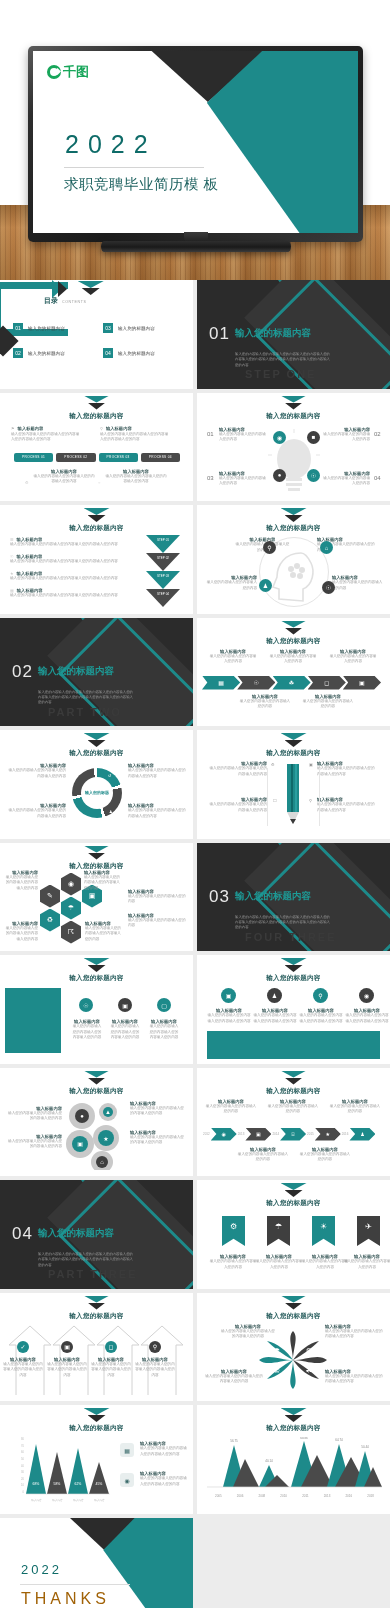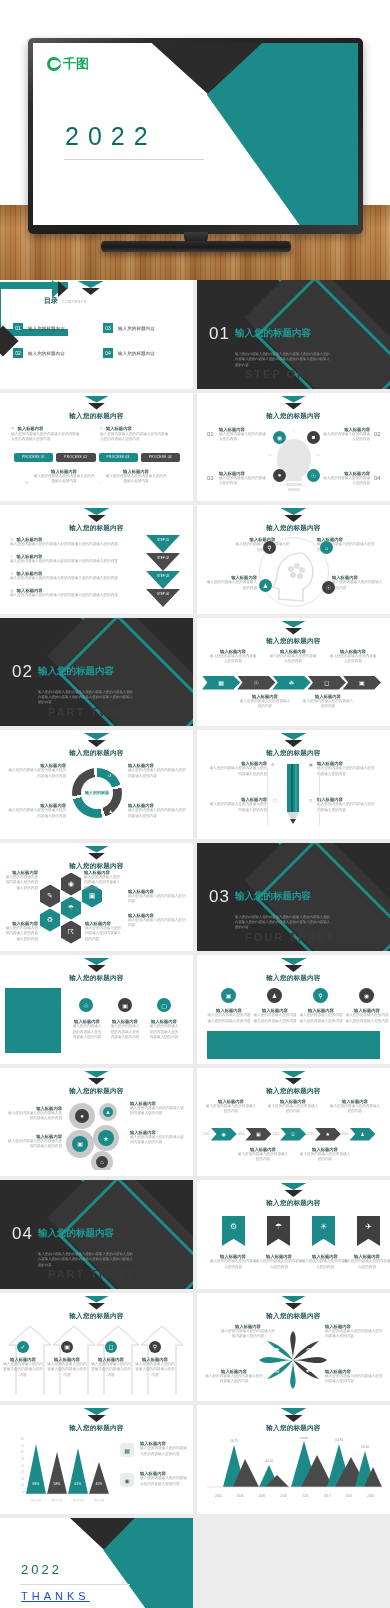--- a/index.html
+++ b/index.html
@@ -22,21 +22,21 @@
         #c08a4e 0px, #b8793c 14px, #cf9a5e 26px, #a86c33 38px, #c08a4e 52px),
       #b8793c;
   }
   .hero-floor::after {
     content: ""; position: absolute; inset: 0;
     background: linear-gradient(180deg, rgba(0,0,0,.18) 0%, rgba(255,255,255,.06) 30%, rgba(0,0,0,.12) 100%);
   }
 
   .tv { position: absolute; left: 28px; top: 38px; width: 335px; height: 196px; }
   .tv-bezel {
-    position: absolute; left: 0; top: 0; width: 335px; height: 196px;
+    position: absolute; left: 0; top: 8px; width: 335px; height: 196px;
     background: linear-gradient(150deg, #5a5a5a 0%, #2d2d2d 18%, #1c1c1c 60%, #3a3a3a 100%);
     border-radius: 5px;
     box-shadow: 0 4px 10px rgba(0,0,0,.35);
     padding: 5px 5px 9px 5px;
   }
   .tv-screen { position: relative; width: 100%; height: 100%; background: #fff; overflow: hidden; }
   .tv-stand-neck {
     position: absolute; left: 50%; top: 194px; width: 24px; height: 13px;
     margin-left: -12px; border-radius: 0 0 8px 8px;
     background: linear-gradient(180deg,#3a3a3a,#1e1e1e);
@@ -139,21 +139,21 @@
 
   .bigteal { background:#1d8a8a; }
 
   
   .thx-black { position:absolute; left:0; top:0; width:100%; height:100%; background:#2b2b2b;
     clip-path: polygon(36% 0%, 72% 0%, 54% 30%); }
   .thx-teal { position:absolute; left:0; top:0; width:100%; height:100%; background:#1d8a8a;
     clip-path: polygon(70% 0%, 100% 0%, 100% 100%, 82% 100%, 53.5% 30%); }
   .thx-2022 { position:absolute; left:21px; top:44px; font-size:13px; letter-spacing:3px; color:#0e6b68; }
   .thx-r1 { position:absolute; left:20px; top:66px; width:110px; height:1px; background:#dcdcdc; }
-  .thx-word { position:absolute; left:21px; top:72px; font-size:11px; letter-spacing:4px; color:#1d4ed8;text-decoration:underline; }
+  .thx-word { position:absolute; left:21px; top:72px; font-size:16px; letter-spacing:4px; color:#a16207; }
 
   .ctr { text-align:center; }
   .abs { position:absolute; }
 </style>
 </head>
 <body>
 
 <div class="hero">
   <div class="hero-floor"></div>
 
@@ -162,20 +162,21 @@
       <div class="tv-screen">
         <div class="title-slide">
           <div class="ts-black-tri"></div>
           <div class="ts-teal-wedge"></div>
           <div class="ts-logo">
             <span class="ts-logo-mark"></span>
             <span class="ts-logo-text">千图</span>
           </div>
           <div class="ts-year">2022</div>
           <div class="ts-rule"></div>
+          <div class="ts-sub">求职竞聘毕业简历模 板</div>
         </div>
       </div>
     </div>
     <div class="tv-stand-neck"></div>
     <div class="tv-stand-base"></div>
   </div>
 </div>
 
 <div class="grid">
 

